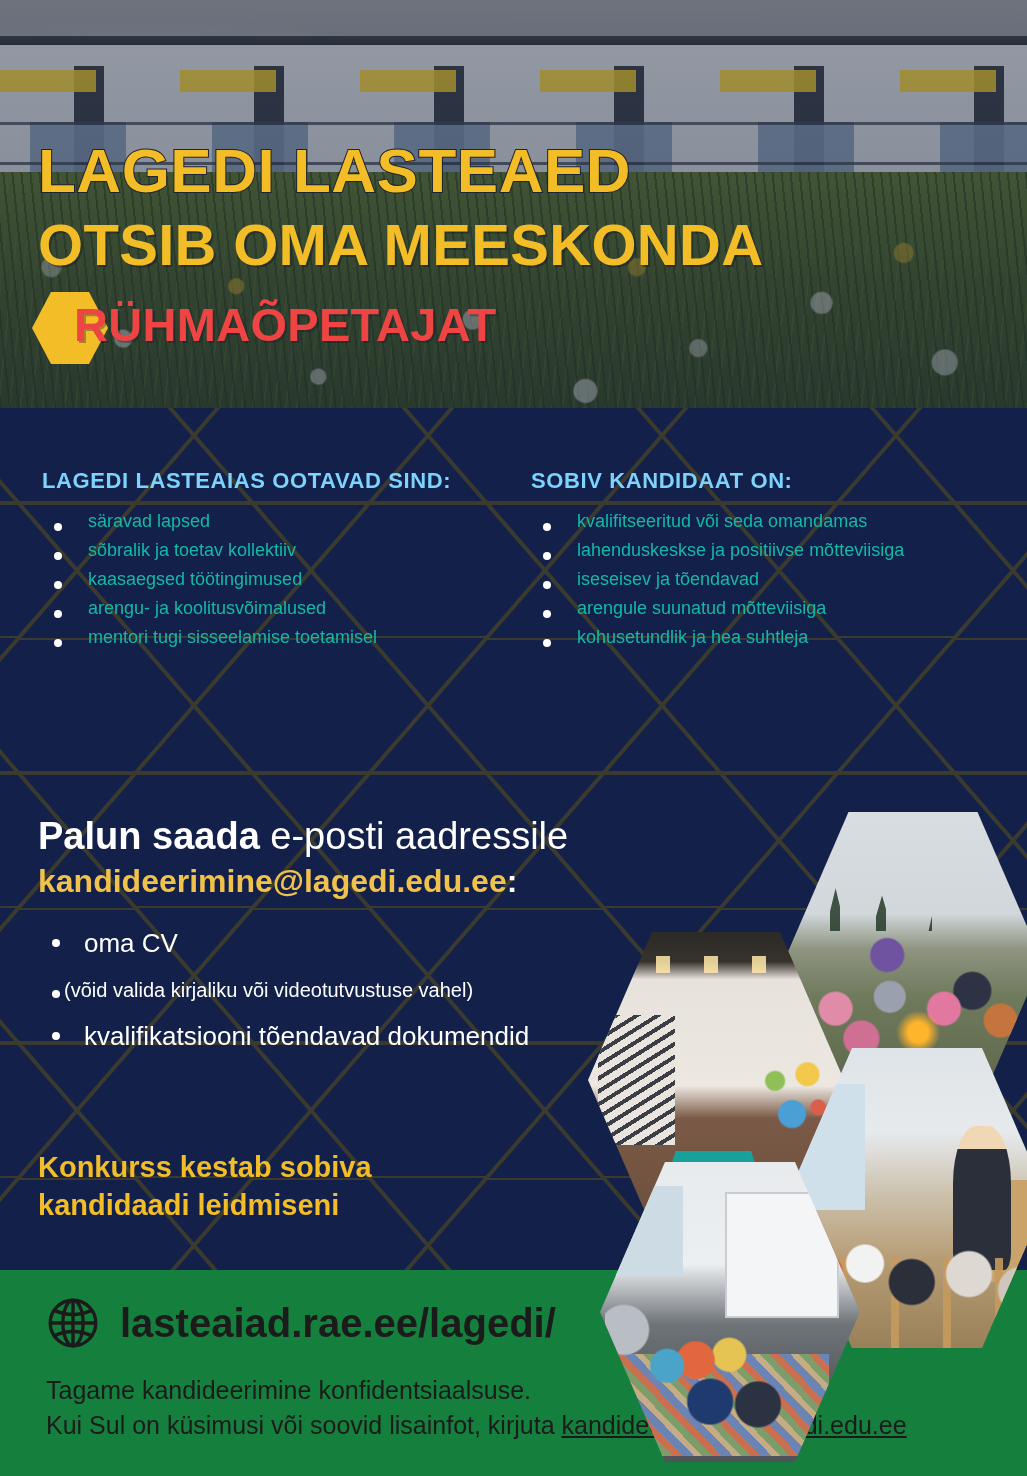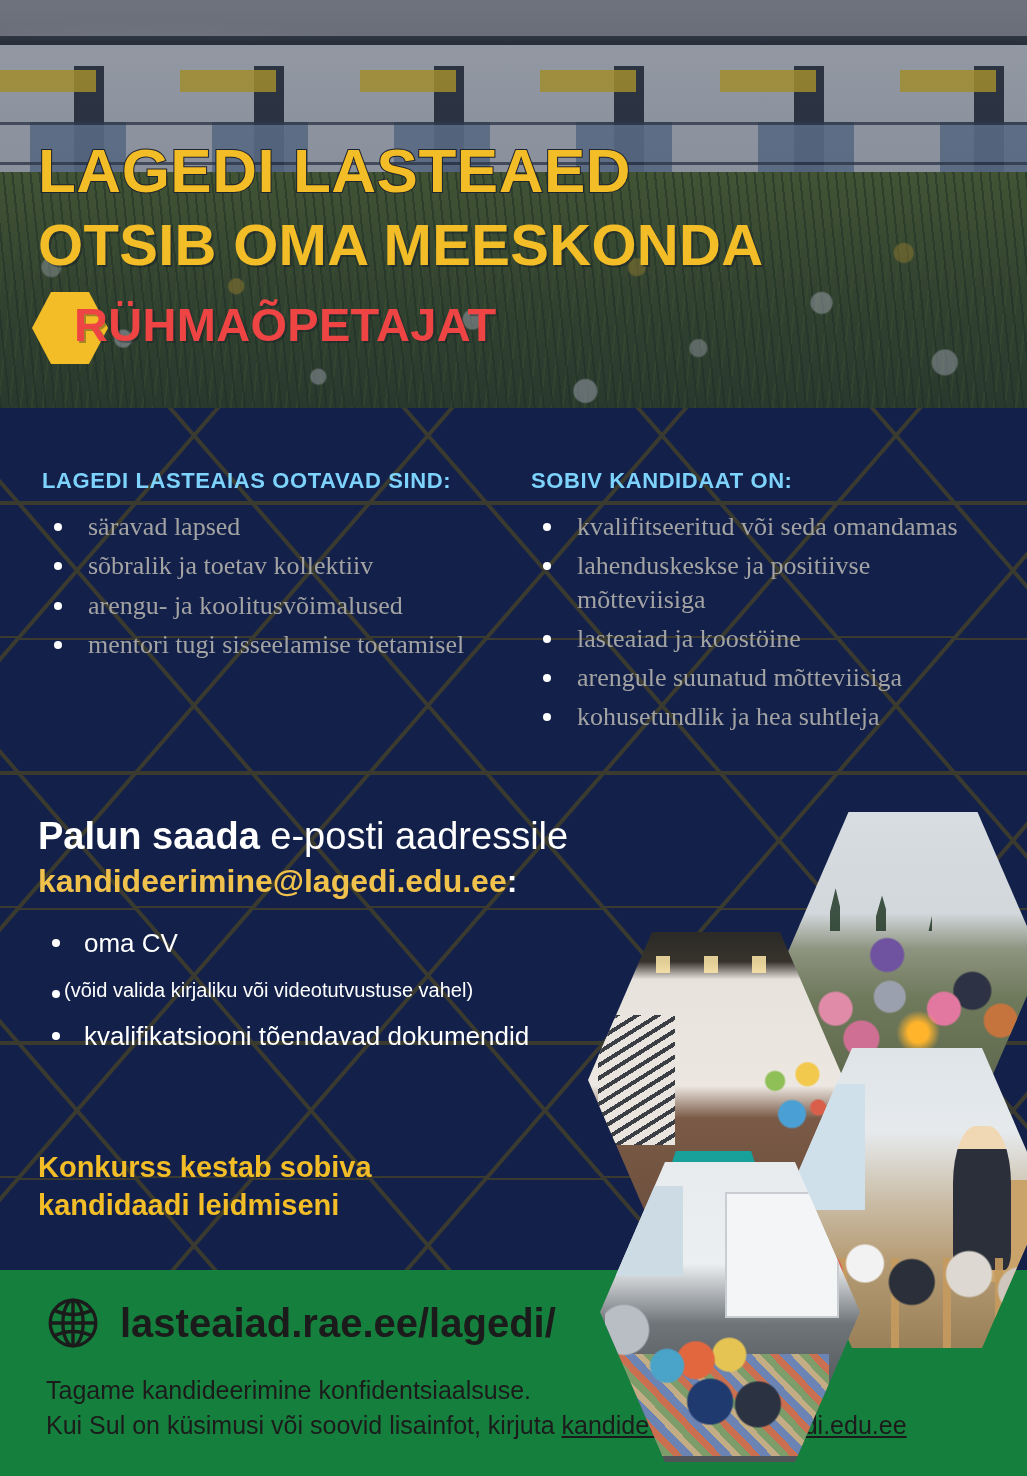--- a/index.html
+++ b/index.html
@@ -121,21 +121,21 @@
   
   .content{position:absolute;left:0;top:408px;width:1027px;height:866px;z-index:5;}
   .col-head{
     color:#7dd3fc;font-size:22px;font-weight:800;letter-spacing:.6px;margin:16px 0 16px 0;
   }
   .col-left{position:absolute;left:42px;top:44px;width:470px;}
   .col-right{position:absolute;left:531px;top:44px;width:470px;}
   ul.bl{margin:0;padding:0;list-style:none;}
   ul.bl li{
     position:relative;padding-left:46px;margin-bottom:6px;
-    color:#a3a3a3;font-size:26px;line-height:1.28;font-weight:400;font-family:Liberation Serif, serif;
+    color:#14b8a6;font-size:18px;line-height:1.28;font-weight:400;
   }
   ul.bl li:before{
     content:"";position:absolute;left:12px;top:13px;
     width:8px;height:8px;border-radius:50%;background:#fff;
   }
 
   
   .apply{position:absolute;left:38px;top:404px;width:620px;}
   .apply-lead{color:#fff;font-size:38px;line-height:1.3;margin:0;}
   .apply-lead b{font-weight:800;}
@@ -312,31 +312,32 @@
     </div>
   </div>
 
   <div class="content">
 
     <div class="col-left">
       <p class="col-head">LAGEDI LASTEAIAS OOTAVAD SIND:</p>
       <ul class="bl">
         <li>säravad lapsed</li>
         <li>sõbralik ja toetav kollektiiv</li>
+        <li>kaasaegsed töötingimused</li>
         <li>arengu- ja koolitusvõimalused</li>
         <li>mentori tugi sisseelamise toetamisel</li>
       </ul>
     </div>
 
     <div class="col-right">
       <p class="col-head">SOBIV KANDIDAAT ON:</p>
       <ul class="bl">
         <li>kvalifitseeritud või seda omandamas</li>
         <li>lahenduskeskse ja positiivse mõtteviisiga</li>
-        <li>lasteaiad ja koostöine</li>
+        <li>iseseisev ja tõendavad</li>
         <li>arengule suunatud mõtteviisiga</li>
         <li>kohusetundlik ja hea suhtleja</li>
       </ul>
     </div>
 
     <div class="apply">
       <p class="apply-lead"><b>Palun saada</b><span> e-posti aadressile</span></p>
       <p class="apply-mail"><span>kandideerimine@lagedi.edu.ee</span><span class="colon">:</span></p>
       <ul class="bl2">
         <li><span>oma CV</span></li>

